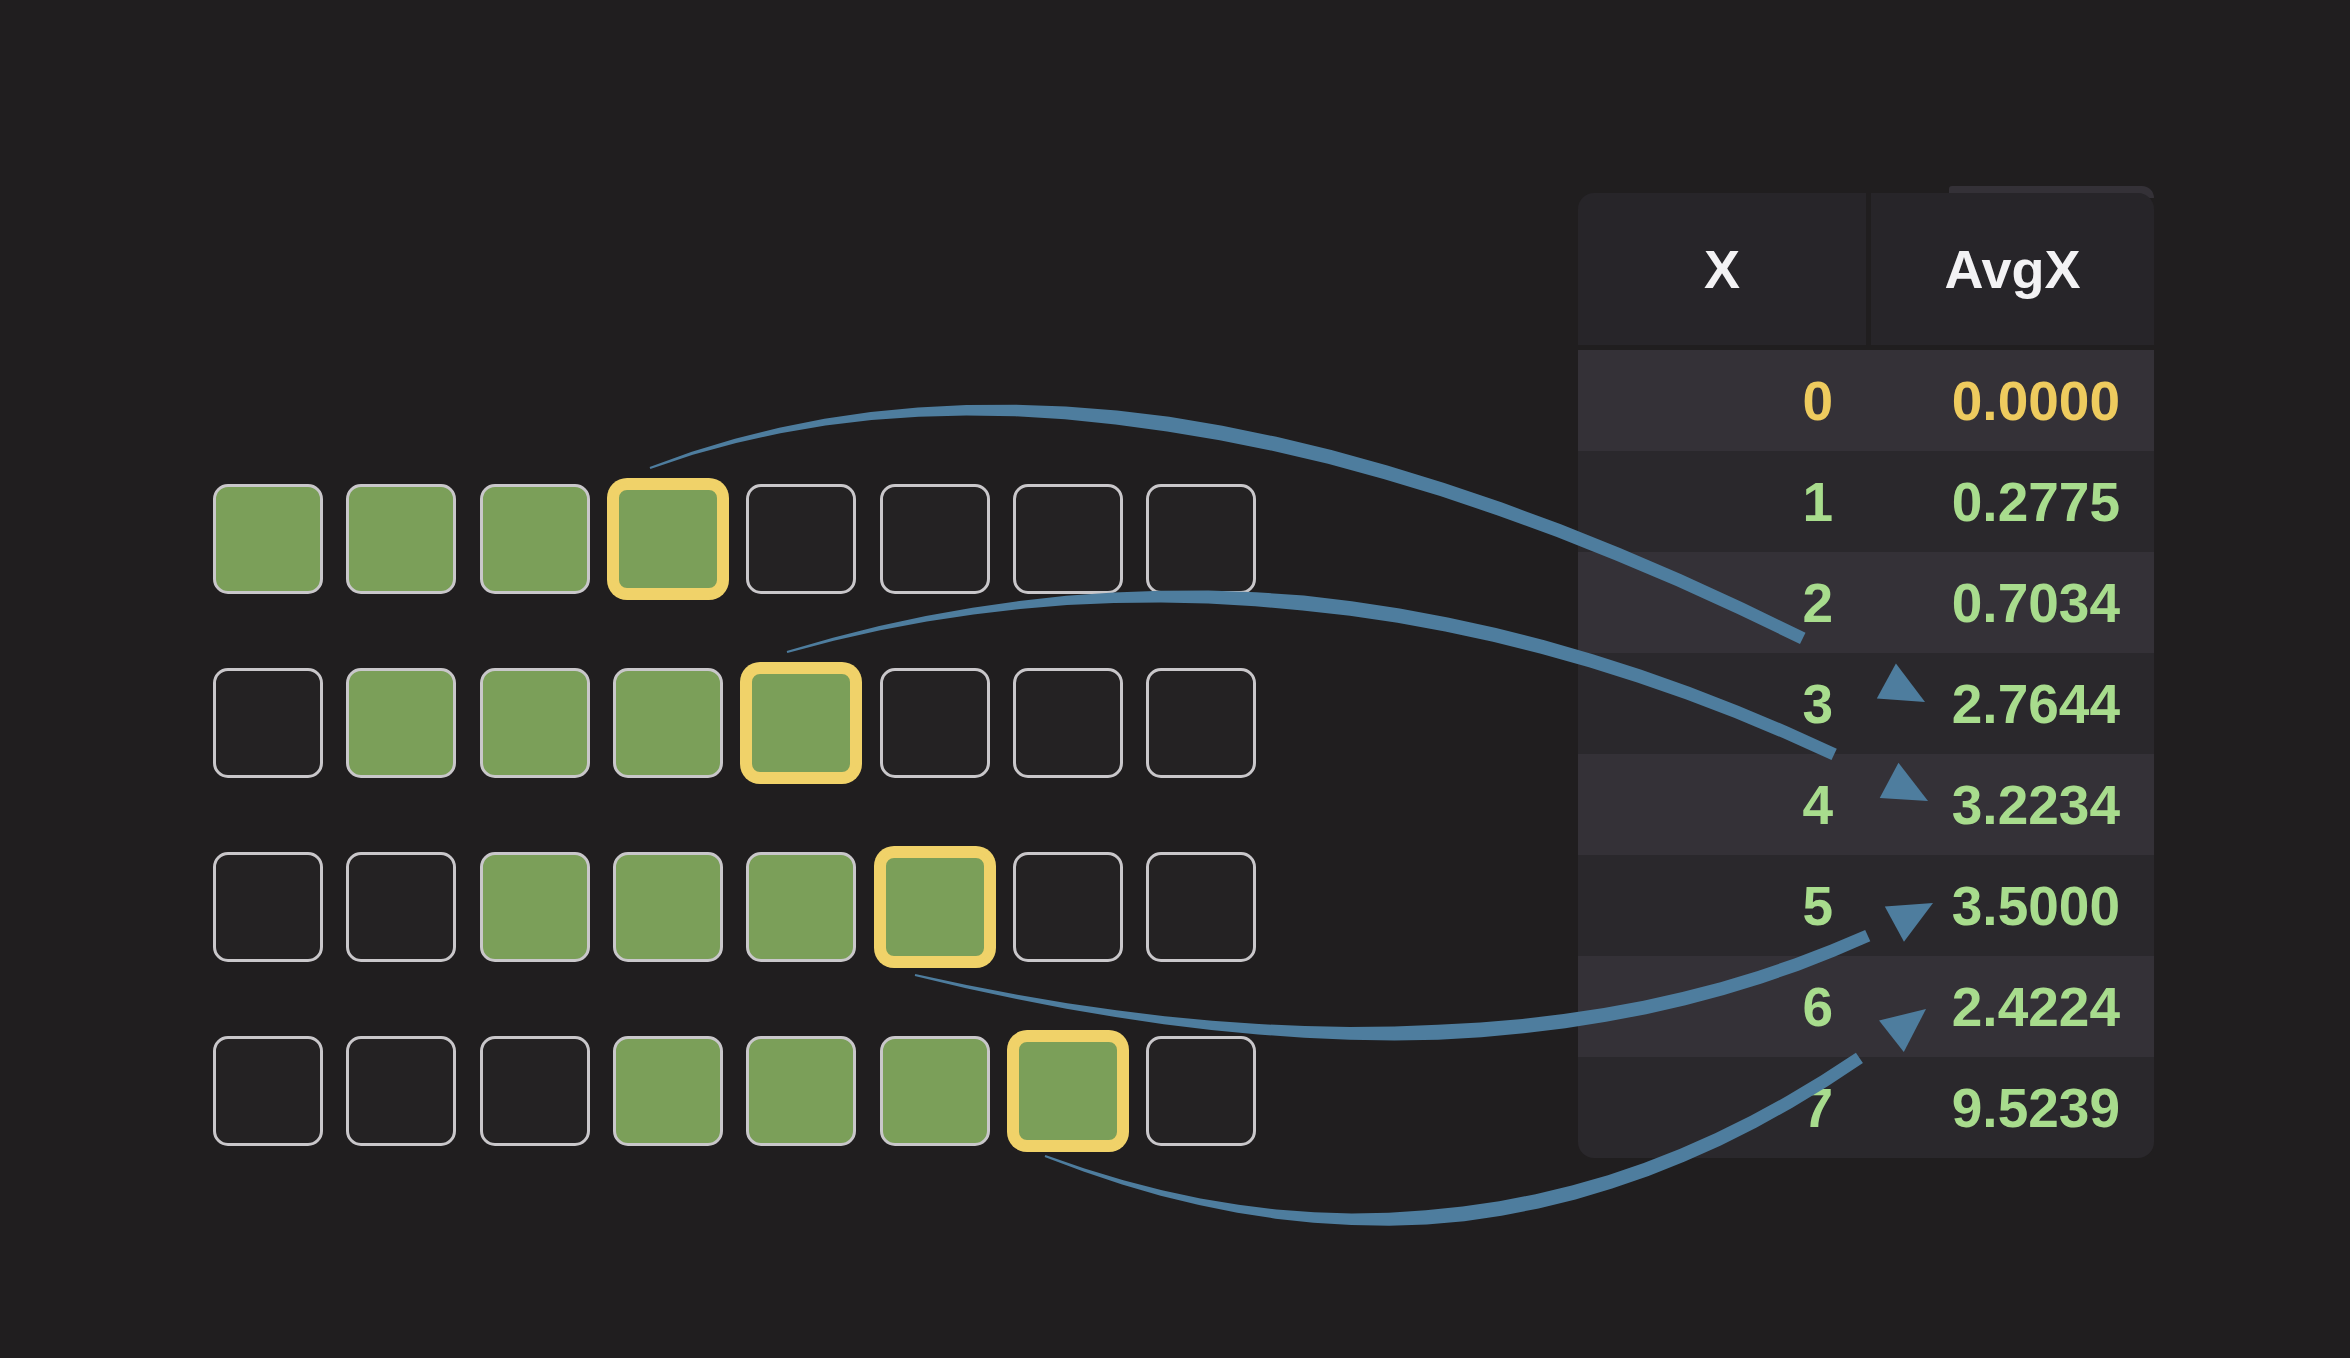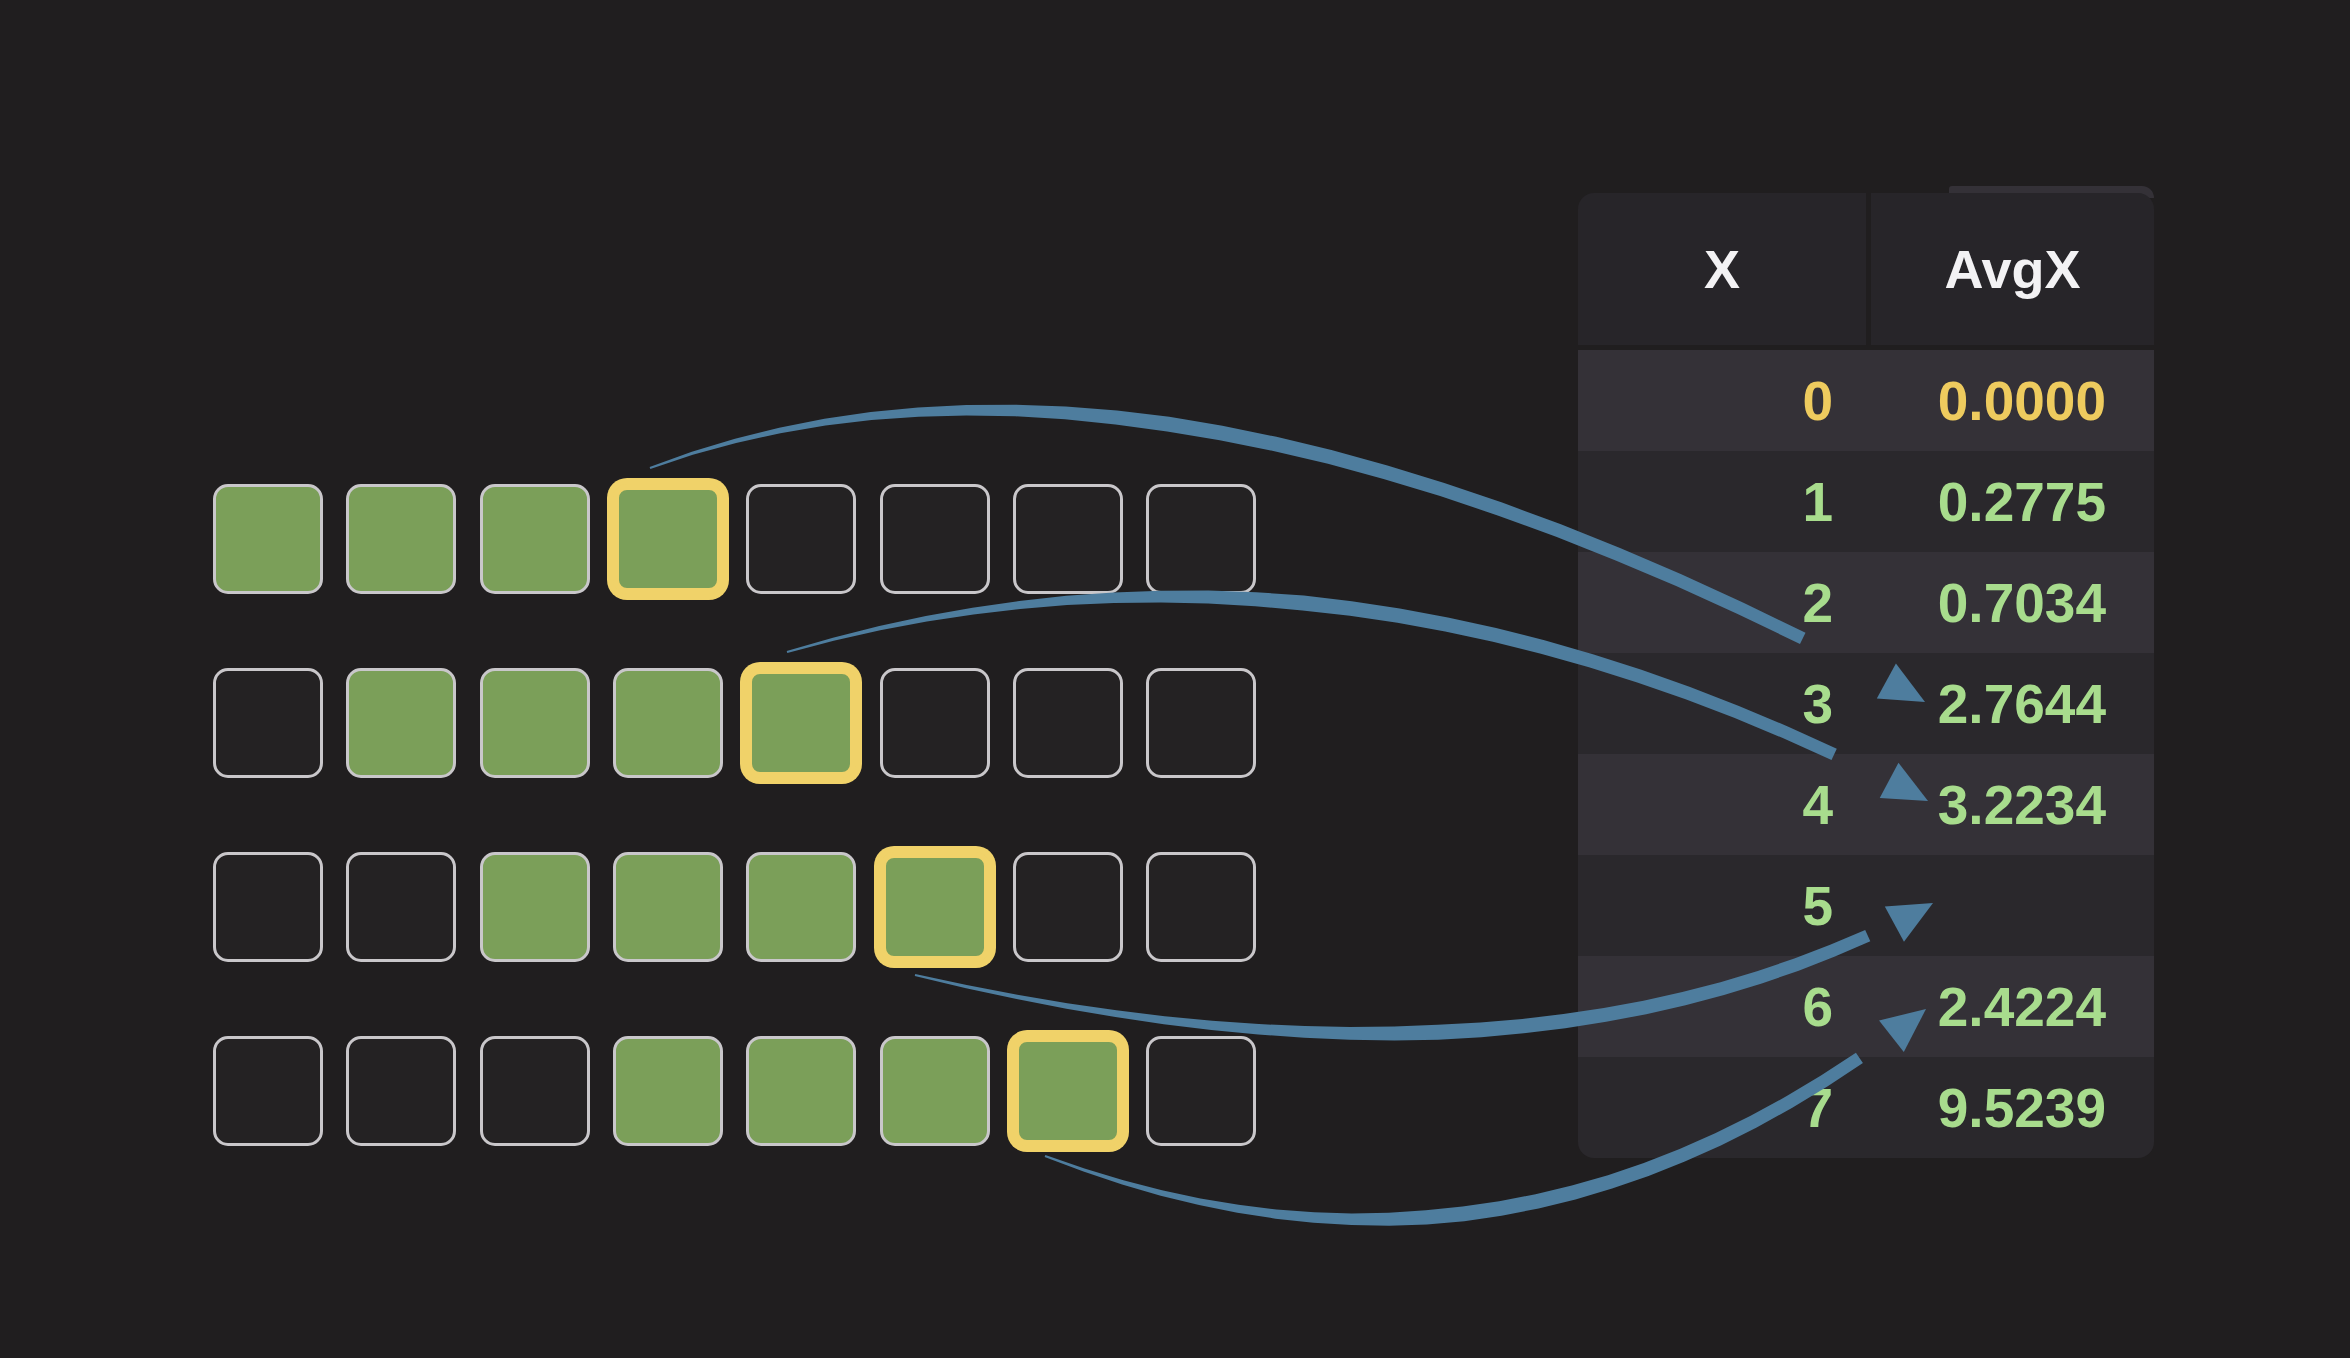--- a/index.html
+++ b/index.html
@@ -45,21 +45,21 @@
   #tbody{position:absolute;top:164px;left:0;width:576px;}
   .trow{
     width:576px;height:101px;display:flex;align-items:center;
     box-sizing:border-box;
   }
   .trow.even{background:var(--row-even,#343137);}
   .trow.odd{background:var(--row-odd,#2a282c);}
   .trow:last-child{border-radius:0 0 16px 16px;}
   .cell{font-size:55px;font-weight:700;text-align:right;box-sizing:border-box;}
   .cell.cx{width:288px;padding-right:33px;}
-  .cell.ca{flex:1;padding-right:48px;}
+  .cell.ca{flex:1;padding-right:34px;}
   .val-green{color:var(--green-text,#a8dc8d);}
   .val-gold{color:var(--gold-text,#eecb5e);}
 
   
   #arrows{position:absolute;left:0;top:0;width:2350px;height:1358px;pointer-events:none;}
 </style>
 </head>
 <body>
 
 <div class="stage">
@@ -122,20 +122,21 @@
         <div class="trow odd">
           <div class="cell cx val-green">3</div>
           <div class="cell ca val-green">2.7644</div>
         </div>
         <div class="trow even">
           <div class="cell cx val-green">4</div>
           <div class="cell ca val-green">3.2234</div>
         </div>
         <div class="trow odd">
           <div class="cell cx val-green">5</div>
+          <div class="cell ca val-green">3.5000</div>
         </div>
         <div class="trow even">
           <div class="cell cx val-green">6</div>
           <div class="cell ca val-green">2.4224</div>
         </div>
         <div class="trow odd">
           <div class="cell cx val-green">7</div>
           <div class="cell ca val-green">9.5239</div>
         </div>
       </div>

